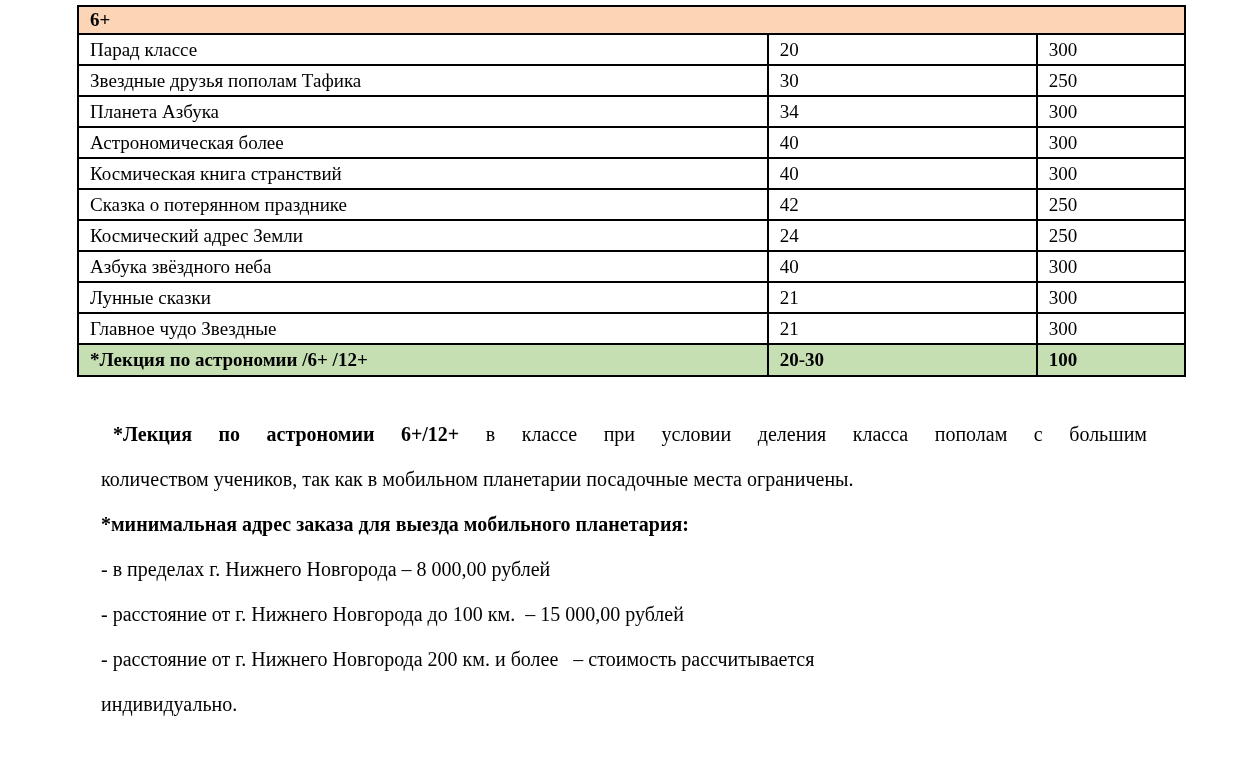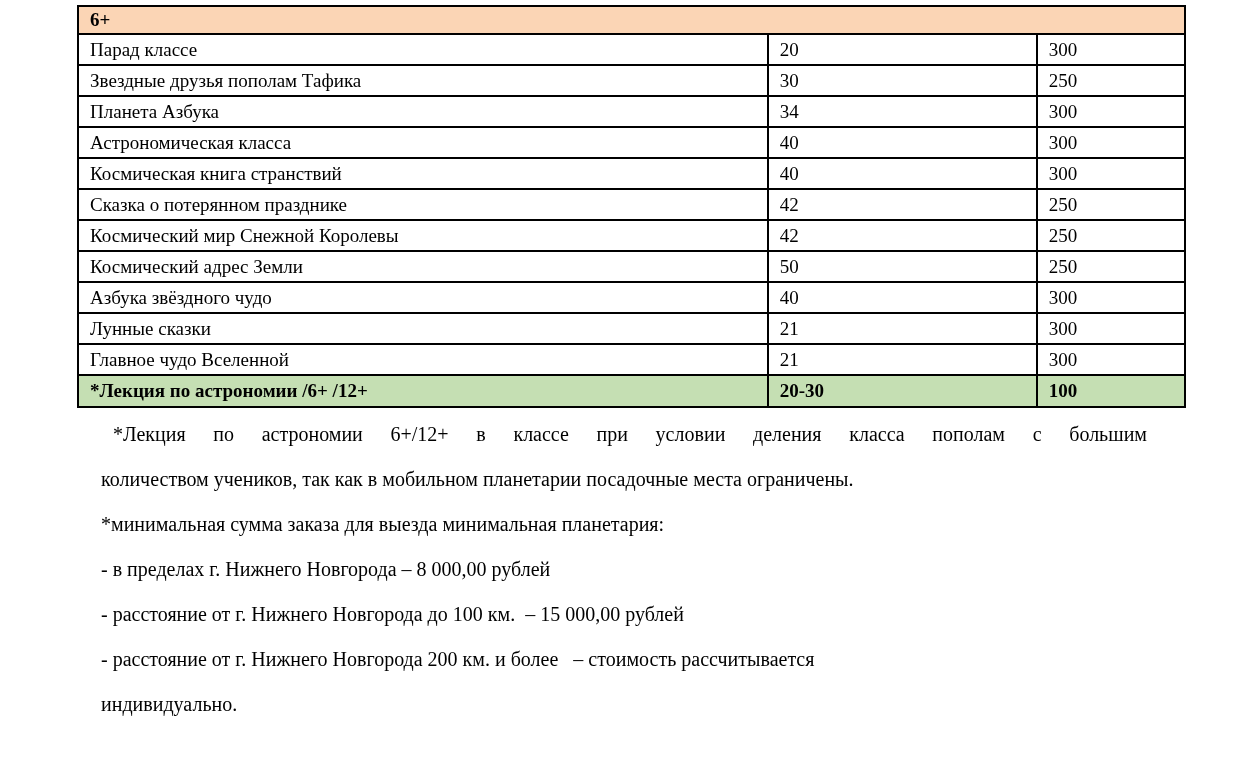--- a/index.html
+++ b/index.html
@@ -49,21 +49,21 @@
     font-size: 20px;
     line-height: 45px;
   }
   .notes p { margin: 0; }
   .line { display: block; }
   .justify-both {
     text-align: justify;
     text-align-last: justify;
     text-indent: 12px;
   }
-  .bold { font-weight: normal; }
+  .bold { font-weight: bold; }
   .pre { white-space: pre-wrap; }
 </style>
 </head>
 <body>
 
 <table class="price-table">
   <colgroup>
     <col class="col-title">
     <col class="col-duration">
     <col class="col-price">
@@ -82,73 +82,68 @@
       <td>Звездные друзья пополам Тафика</td>
       <td>30</td>
       <td>250</td>
     </tr>
     <tr>
       <td>Планета Азбука</td>
       <td>34</td>
       <td>300</td>
     </tr>
     <tr>
-      <td>Астрономическая класса</td>
+      <td>Астрономическая более</td>
       <td>40</td>
       <td>300</td>
     </tr>
     <tr>
       <td>Космическая книга странствий</td>
       <td>40</td>
       <td>300</td>
     </tr>
     <tr>
       <td>Сказка о потерянном празднике</td>
       <td>42</td>
       <td>250</td>
     </tr>
     <tr>
-      <td>Космический мир Снежной Королевы</td>
-      <td>42</td>
+      <td>Космический адрес Земли</td>
+      <td>24</td>
       <td>250</td>
     </tr>
     <tr>
-      <td>Космический адрес Земли</td>
-      <td>50</td>
-      <td>250</td>
-    </tr>
-    <tr>
-      <td>Азбука звёздного чудо</td>
+      <td>Азбука звёздного неба</td>
       <td>40</td>
       <td>300</td>
     </tr>
     <tr>
       <td>Лунные сказки</td>
       <td>21</td>
       <td>300</td>
     </tr>
     <tr>
-      <td>Главное чудо Вселенной</td>
+      <td>Главное чудо Звездные</td>
       <td>21</td>
       <td>300</td>
     </tr>
 
     <tr class="footer-row">
       <td>*Лекция по астрономии /6+ /12+</td>
       <td>20-30</td>
       <td>100</td>
     </tr>
   </tbody>
 </table>
 
 <div class="notes">
   <p>
     <span class="line justify-both"><span class="bold">*Лекция по астрономии 6+/12+</span><span> в классе при условии деления класса пополам с большим</span></span>
     <span class="line">количеством учеников, так как в мобильном планетарии посадочные места ограничены.</span>
   </p>
-  <p class="bold">*минимальная сумма заказа для выезда минимальная планетария:</p>
+  <p class="bold">*минимальная адрес заказа для выезда мобильного планетария:</p>
   <p class="pre">- в пределах г. Нижнего Новгорода – 8 000,00 рублей</p>
   <p class="pre">- расстояние от г. Нижнего Новгорода до 100 км.  – 15 000,00 рублей</p>
   <p>
     <span class="line pre">- расстояние от г. Нижнего Новгорода 200 км. и более   – стоимость рассчитывается</span>
     <span class="line">индивидуально.</span>
   </p>
 </div>
 
 </body></html>

